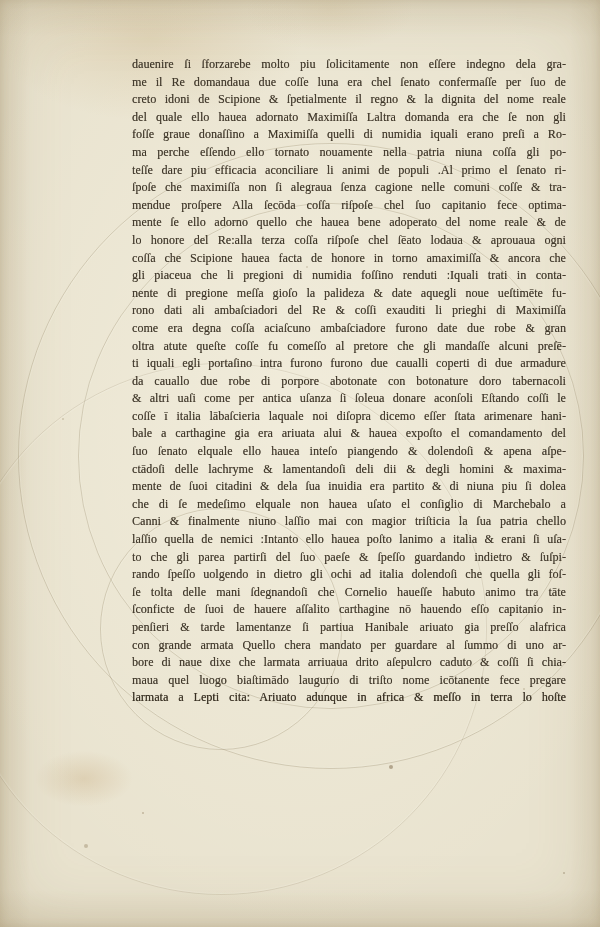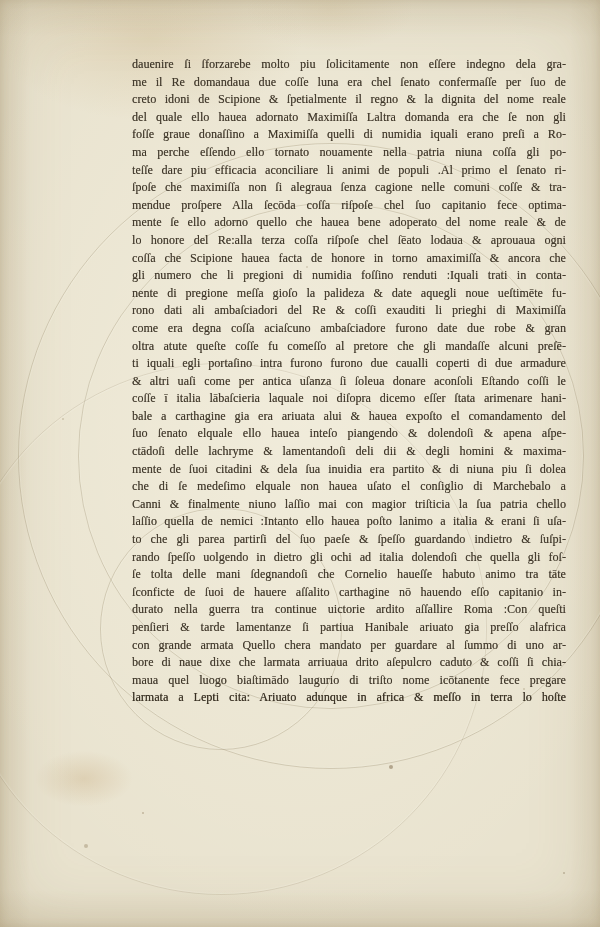--- a/index.html
+++ b/index.html
@@ -87,39 +87,39 @@
       <div class="line">creto idoni de Scipione &amp; ſpetialmente il regno &amp; la dignita del nome reale</div>
       <div class="line">del quale ello hauea adornato Maximiſſa Laltra domanda era che ſe non gli</div>
       <div class="line">foſſe graue donaſſino a Maximiſſa quelli di numidia iquali erano preſi a Ro-</div>
       <div class="line">ma perche eſſendo ello tornato nouamente nella patria niuna coſſa gli po-</div>
       <div class="line">teſſe dare piu efficacia aconciliare li animi de populi .Al primo el ſenato ri-</div>
       <div class="line">ſpoſe che maximiſſa non ſi alegraua ſenza cagione nelle comuni coſſe &amp; tra-</div>
       <div class="line">mendue proſpere Alla ſecōda coſſa riſpoſe chel ſuo capitanio fece optima-</div>
       <div class="line">mente ſe ello adorno quello che hauea bene adoperato del nome reale &amp; de</div>
       <div class="line">lo honore del Re:alla terza coſſa riſpoſe chel ſēato lodaua &amp; aprouaua ogni</div>
       <div class="line">coſſa che Scipione hauea facta de honore in torno amaximiſſa &amp; ancora che</div>
-      <div class="line">gli numero che li pregioni di numidia foſſino renduti :Iquali trati in conta-</div>
+      <div class="line">gli piaceua che li pregioni di numidia foſſino renduti :Iquali trati in conta-</div>
       <div class="line">nente di pregione meſſa gioſo la palideza &amp; date aquegli noue ueſtimēte fu-</div>
       <div class="line">rono dati ali ambaſciadori del Re &amp; coſſi exauditi li prieghi di Maximiſſa</div>
       <div class="line">come era degna coſſa aciaſcuno ambaſciadore furono date due robe &amp; gran</div>
       <div class="line">oltra atute queſte coſſe fu comeſſo al pretore che gli mandaſſe alcuni preſē-</div>
       <div class="line">ti iquali egli portaſino intra furono furono due caualli coperti di due armadure</div>
+      <div class="line">da cauallo due robe di porpore abotonate con botonature doro tabernacoli</div>
       <div class="line">&amp; altri uaſi come per antica uſanza ſi ſoleua donare aconſoli Eſtando coſſi le</div>
       <div class="line">coſſe ī italia lābaſcieria laquale noi diſopra dicemo eſſer ſtata arimenare hani-</div>
       <div class="line">bale a carthagine gia era ariuata alui &amp; hauea expoſto el comandamento del</div>
       <div class="line">ſuo ſenato elquale ello hauea inteſo piangendo &amp; dolendoſi &amp; apena aſpe-</div>
       <div class="line">ctādoſi delle lachryme &amp; lamentandoſi deli dii &amp; degli homini &amp; maxima-</div>
       <div class="line">mente de ſuoi citadini &amp; dela ſua inuidia era partito &amp; di niuna piu ſi dolea</div>
       <div class="line">che di ſe medeſimo elquale non hauea uſato el conſiglio di Marchebalo a</div>
       <div class="line">Canni &amp; finalmente niuno laſſio mai con magior triſticia la ſua patria chello</div>
       <div class="line">laſſio quella de nemici :Intanto ello hauea poſto lanimo a italia &amp; erani ſi uſa-</div>
       <div class="line">to che gli parea partirſi del ſuo paeſe &amp; ſpeſſo guardando indietro &amp; ſuſpi-</div>
       <div class="line">rando ſpeſſo uolgendo in dietro gli ochi ad italia dolendoſi che quella gli foſ-</div>
       <div class="line">ſe tolta delle mani ſdegnandoſi che Cornelio haueſſe habuto animo tra tāte</div>
       <div class="line">ſconficte de ſuoi de hauere aſſalito carthagine nō hauendo eſſo capitanio in-</div>
-      <div class="line">durato nella guerra tra continue uictorie ardito aſſallire Roma :Con queſti</div>
       <div class="line">penſieri &amp; tarde lamentanze ſi partiua Hanibale ariuato gia preſſo alafrica</div>
       <div class="line">con grande armata Quello chera mandato per guardare al ſummo di uno ar-</div>
       <div class="line">bore di naue dixe che larmata arriuaua drito aſepulcro caduto &amp; coſſi ſi chia-</div>
       <div class="line">maua quel luogo biaſtimādo laugurio di triſto nome icōtanente fece pregare</div>
       <div class="line">larmata a Lepti cita: Ariuato adunque in africa &amp; meſſo in terra lo hoſte</div>
     </div>
 </div>
 
 </body></html>

